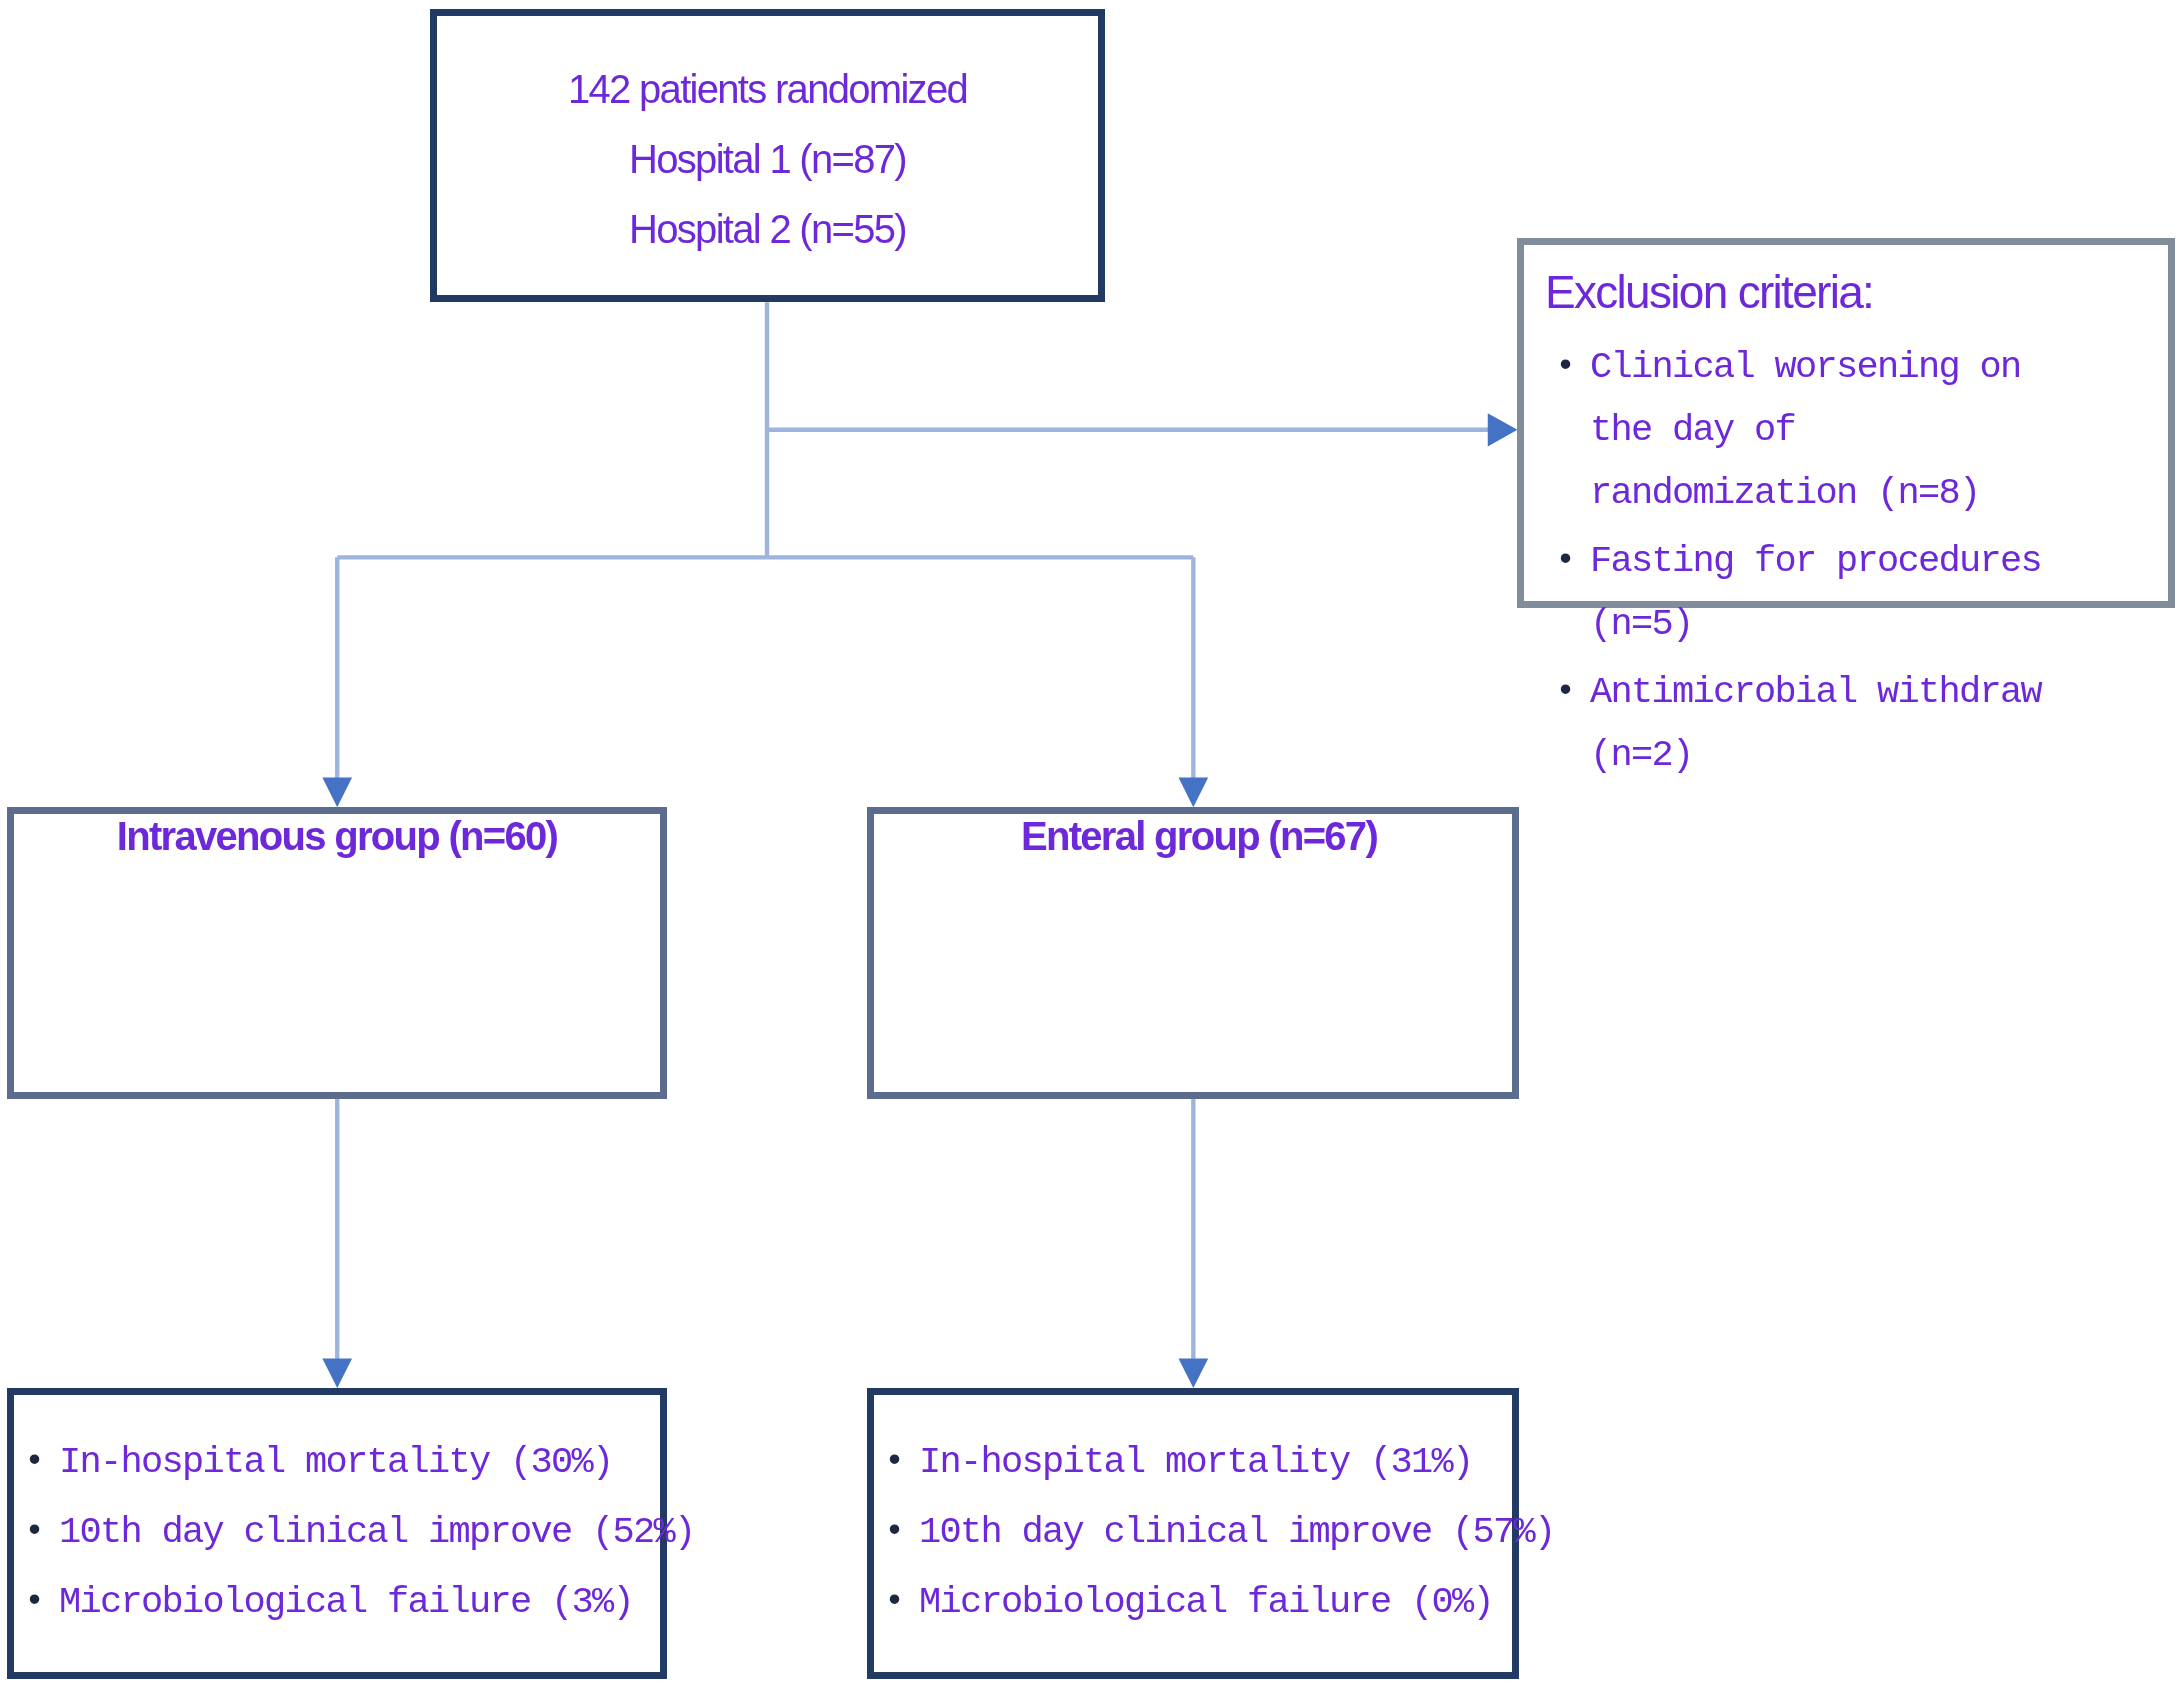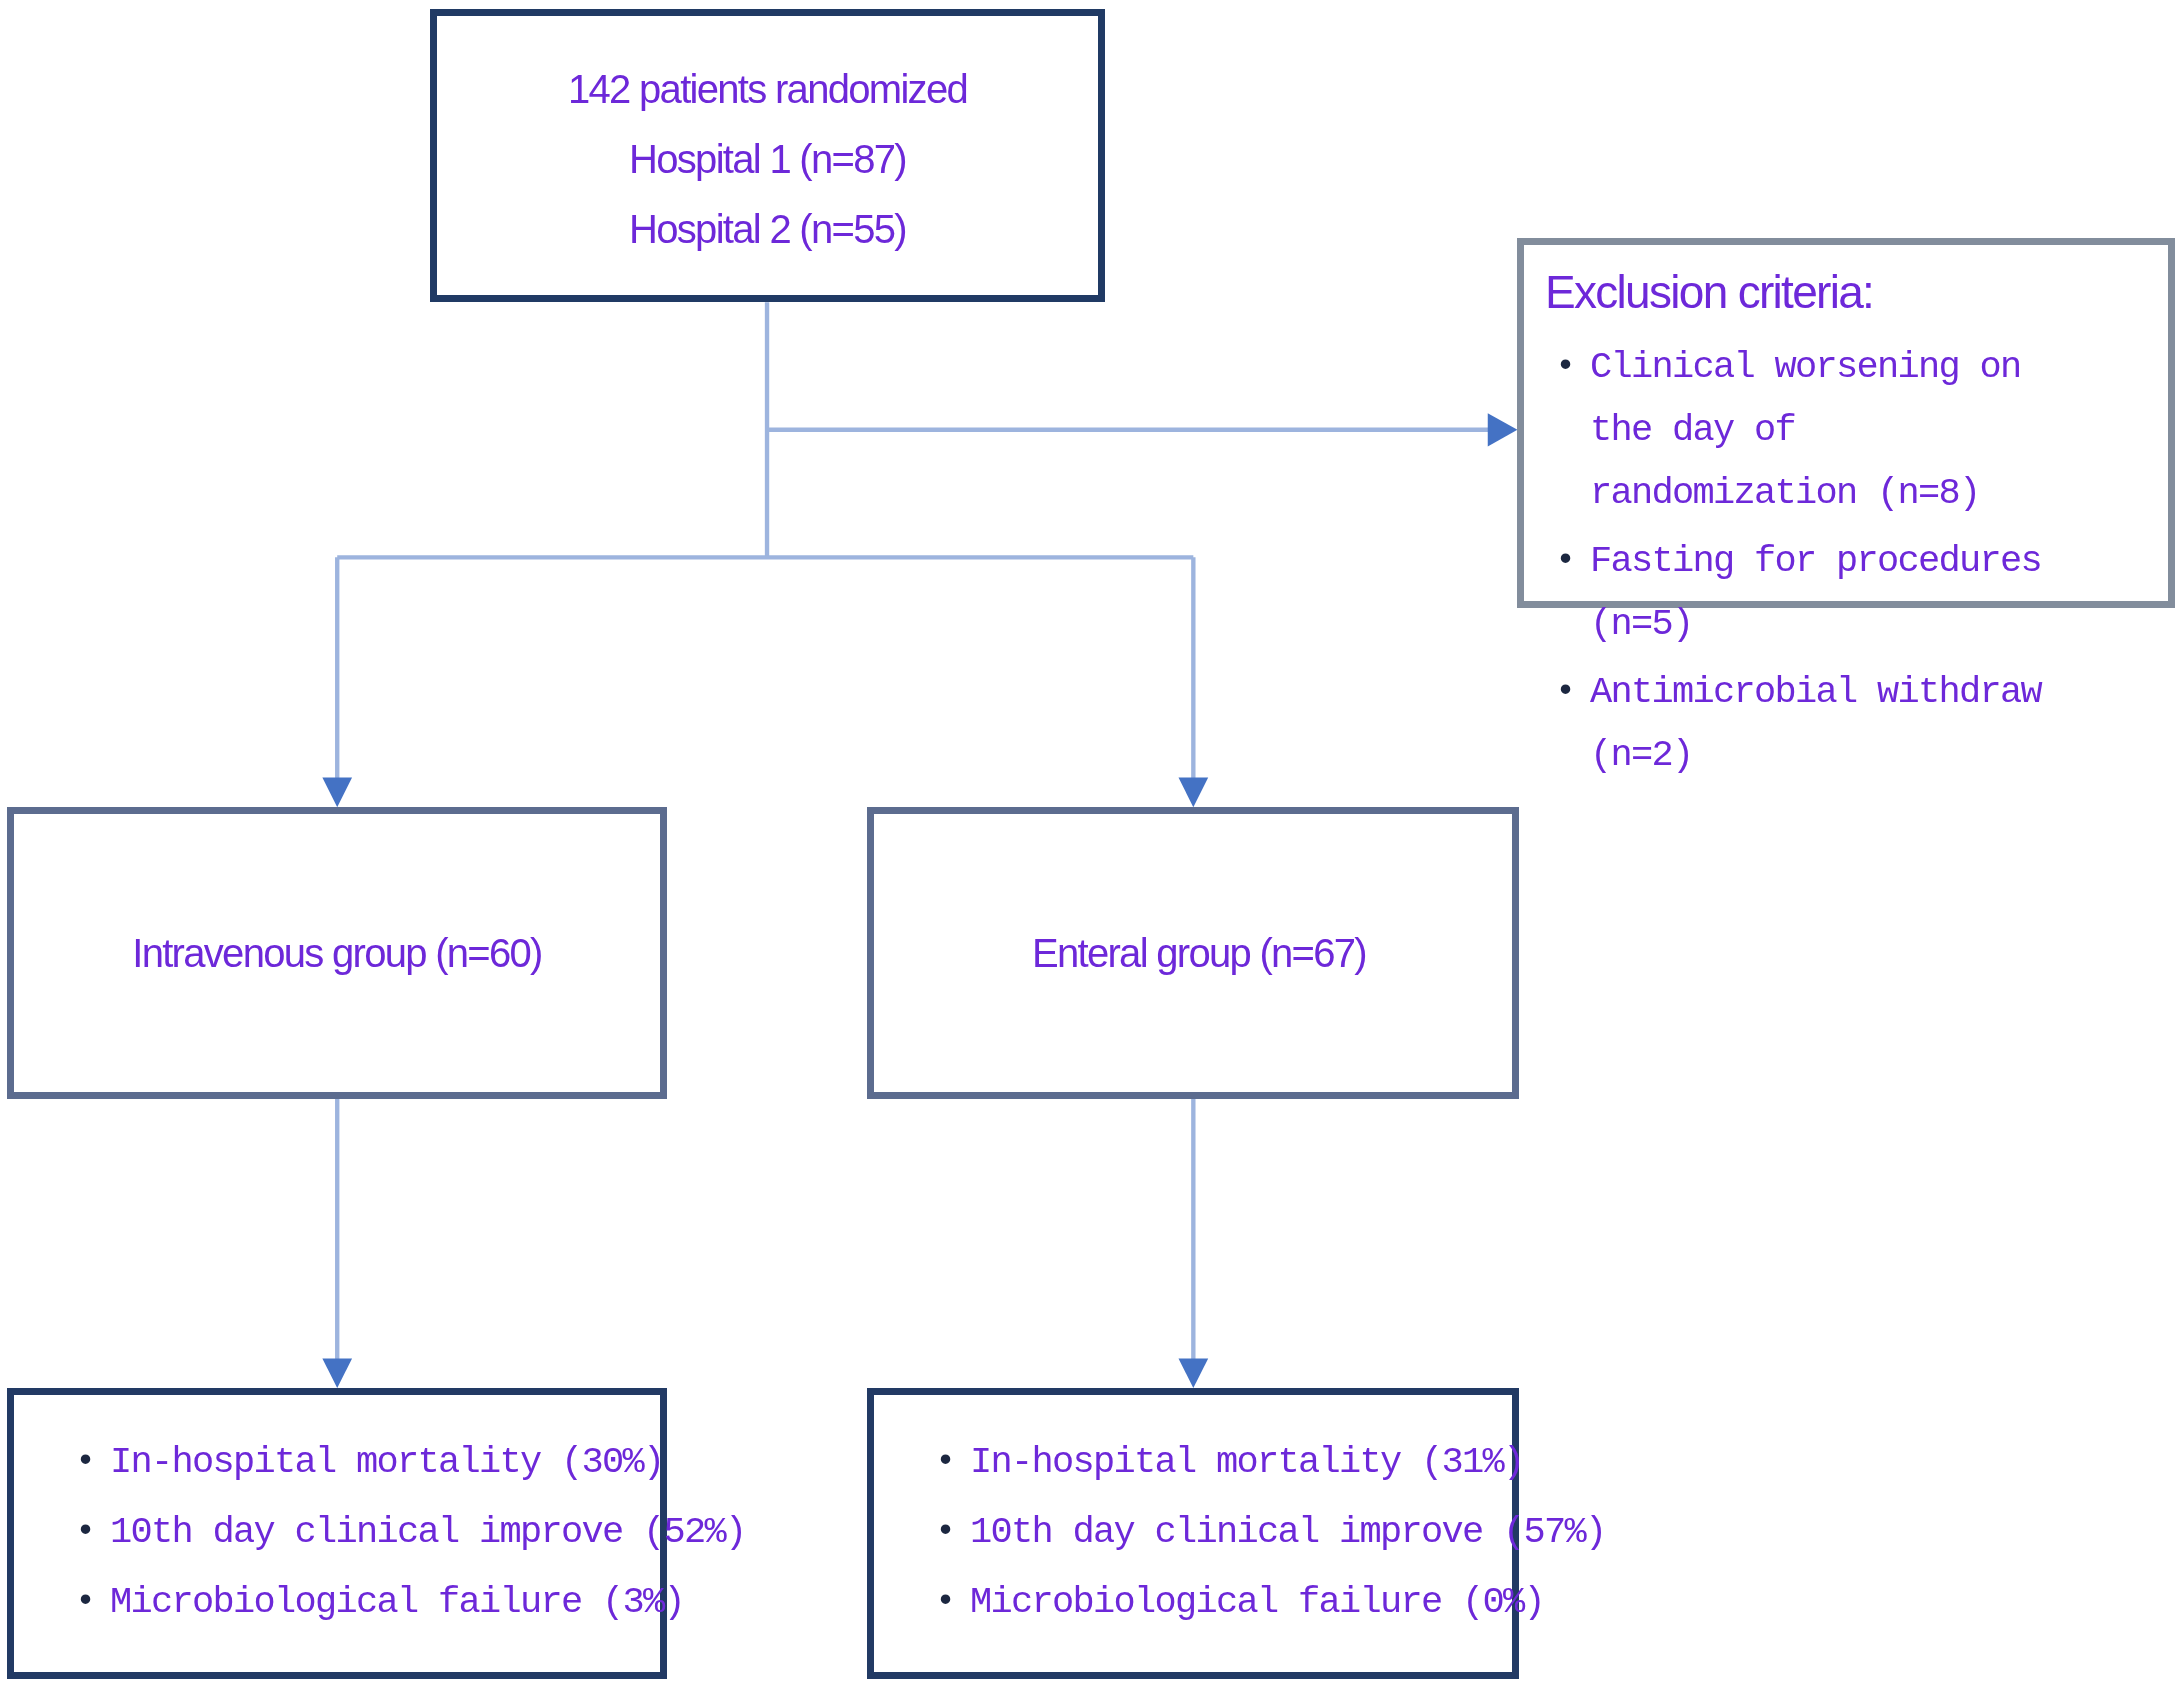--- a/index.html
+++ b/index.html
@@ -75,34 +75,33 @@
     font-size: 0.95em;
   }
   .box-exclusion ul.bullets li {
     line-height: 63px;
     margin-bottom: 5.2px;
     max-width: 463px;
   }
   
   .box-group {
     border: 7px solid #5c6c8f;
-    display: flex; align-items: center; justify-content: center;
+    display: flex; align-items: flex-start; justify-content: center; font-weight: bold;
   }
   .box-iv  { left: 7px;   top: 807px; width: 660px; height: 292px; }
   .box-ent { left: 867px; top: 807px; width: 652px; height: 292px; padding-left: 12px; }
   .box-group .group-label {
     font-size: 40px;
     letter-spacing: -1.7px;
     white-space: nowrap;
   }
   
   .box-outcome {
     border: 7px solid #223a64;
     display: flex; flex-direction: column; justify-content: center;
-    padding-left: 51px;
   }
   .box-iv-out  { left: 7px;   top: 1388px; width: 660px; height: 291px; }
   .box-ent-out { left: 867px; top: 1388px; width: 652px; height: 291px; }
   .box-outcome ul.bullets li {
     line-height: 40px;
     margin-bottom: 30px;
     white-space: nowrap;
   }
   .box-outcome ul.bullets li:last-child { margin-bottom: 4px; }
 </style>

